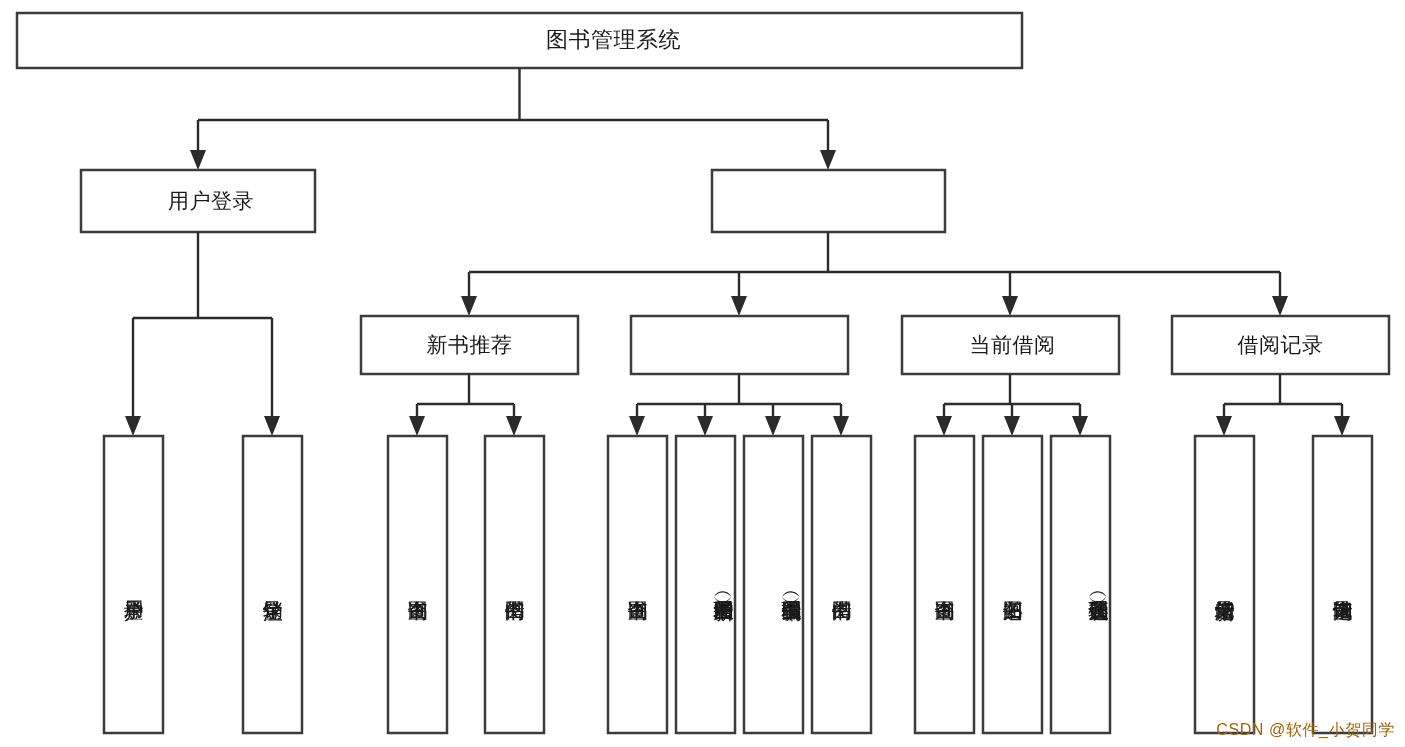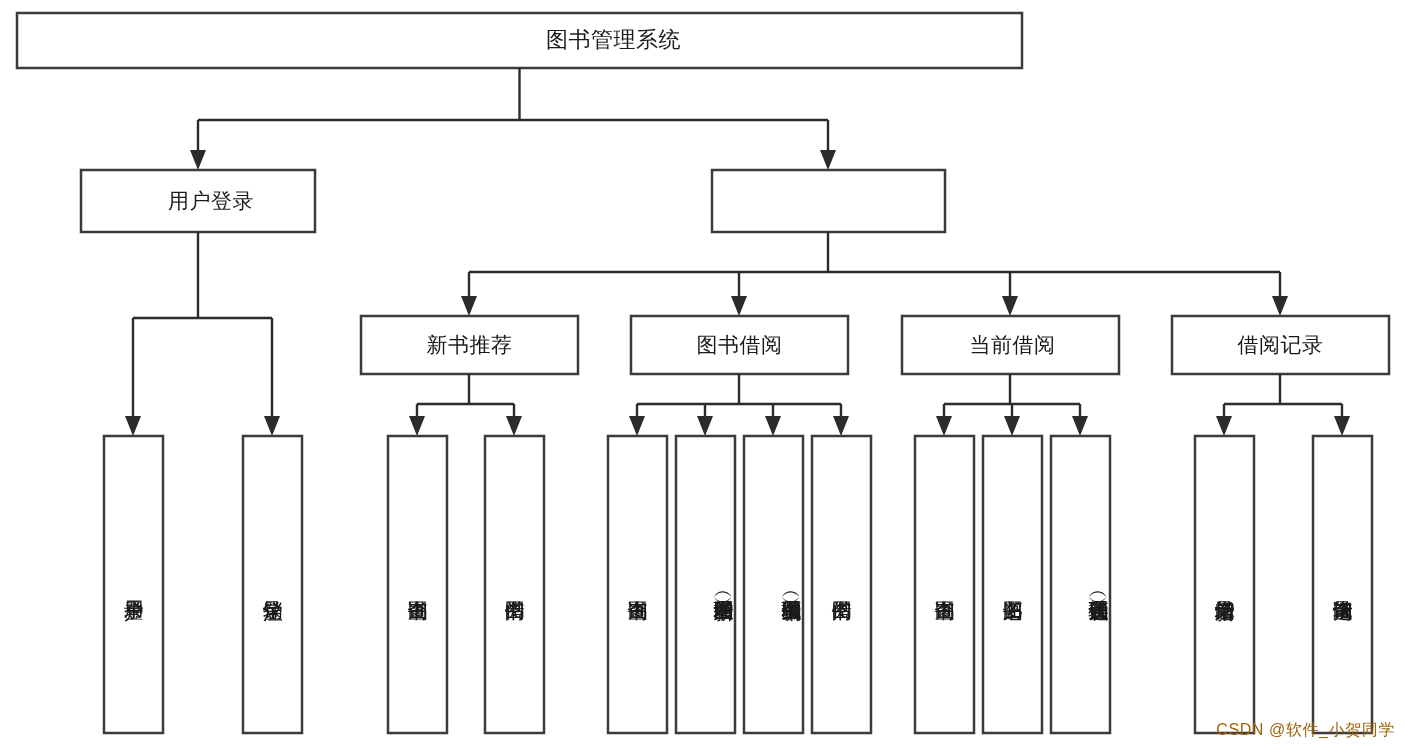--- a/index.html
+++ b/index.html
@@ -174,21 +174,20 @@
     <rect class="node-box" x="1313" y="436" width="59" height="297"></rect>
   </svg>
 
   <div class="node-label-h" style="left:17px; top:13px; width:1193px; height:55px; font-size:22px;">图书管理系统</div>
 
   <div class="node-label-h" style="left:81px; top:170px; width:234px; height:62px;margin-left:13px;">用户登录</div>
 
 
   <div class="node-label-h" style="left:361px; top:316px; width:217px; height:58px;">新书推荐</div>
 
-  <div class="node-label-h" style="left:631px; top:316px; width:217px; height:58px;">图书借阅</div>
 
   <div class="node-label-h" style="left:902px; top:316px; width:221px; height:58px;">当前借阅</div>
 
   <div class="node-label-h" style="left:1172px; top:316px; width:217px; height:58px;">借阅记录</div>
 
   <div class="node-label-v" style="left:104px; top:436px; width:59px; height:297px;">用户登录</div>
   <div class="node-label-v" style="left:243px; top:436px; width:59px; height:297px;">注销登录</div>
 
   <div class="node-label-v" style="left:388px; top:436px; width:59px; height:297px;">查询图书</div>
   <div class="node-label-v" style="left:485px; top:436px; width:59px; height:297px;">借阅图书</div>

